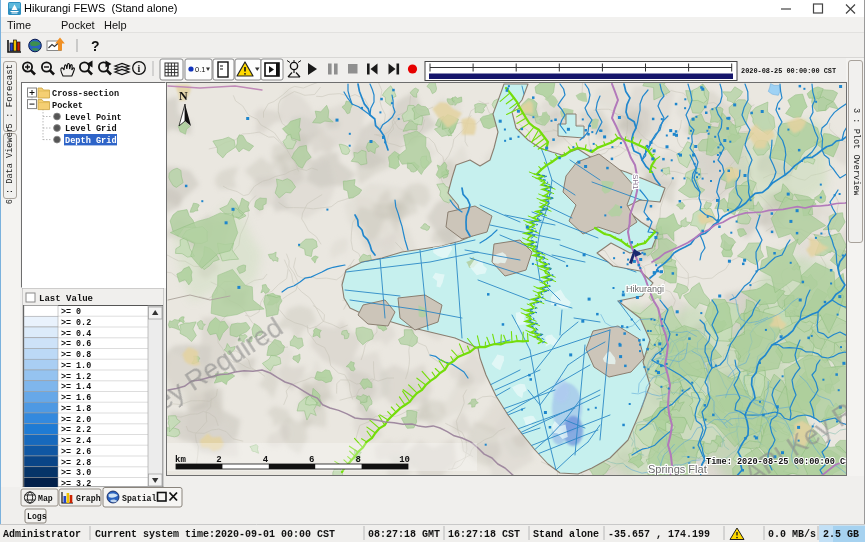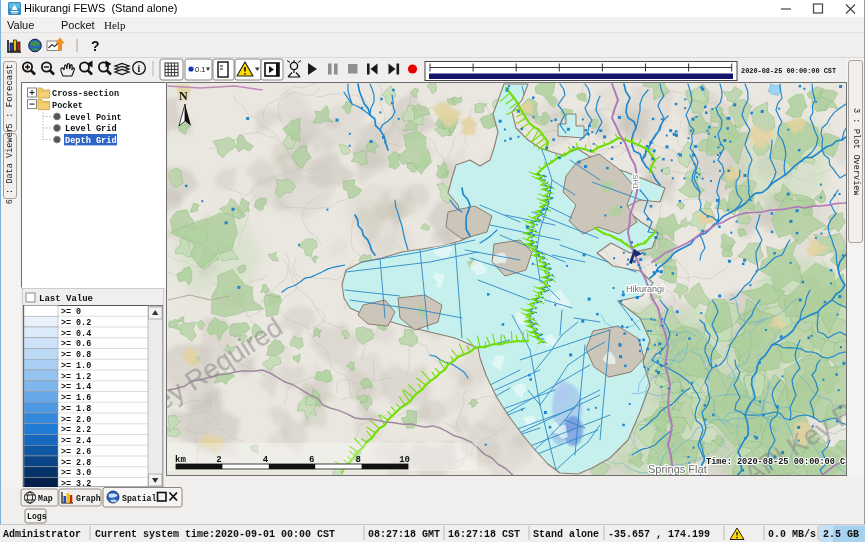--- a/index.html
+++ b/index.html
@@ -22,24 +22,24 @@
     <path d="M2.5,9.5 h8 M3.5,11 h6" stroke="#fff" stroke-width="1"></path>
   </svg>
 <div class="abs" style="left:24px;top:2px;font-size:11px;color:#000;text-align:center;">Hikurangi FEWS&nbsp;&nbsp;(Stand alone)</div>
 <svg class="abs" style="left:770px;top:0" width="95" height="18" viewBox="0 0 95 18">
     <path d="M11,9 h10" stroke="#444" stroke-width="1.2"></path>
     <rect x="43.5" y="4" width="9" height="9" fill="none" stroke="#444" stroke-width="1.2"></rect>
     <path d="M76,4.5 L85,13.5 M85,4.5 L76,13.5" stroke="#444" stroke-width="1.2"></path>
   </svg>
 
 <div class="abs" style="left:1px;top:17px;width:863px;height:16px;background:#f2f1ef;border-bottom:1px solid #e2e1df;"></div>
-<div class="abs" style="left:7px;top:19px;font-size:11px;color:#111;">Value</div>
+<div class="abs" style="left:7px;top:19px;font-size:11px;color:#111;">Time</div>
 <div class="abs" style="left:30px;top:32px;font-size:15px;color:#111;">Tools</div>
 <div class="abs" style="left:61px;top:19px;font-size:11px;color:#111;">Pocket</div>
-<div class="abs" style="left:104px;top:19px;font-size:11px;color:#111;font-family:Liberation Serif, serif;">Help</div>
+<div class="abs" style="left:104px;top:19px;font-size:11px;color:#111;">Help</div>
 
 <div class="abs" style="left:1px;top:33px;width:863px;height:25px;background:#f0efed;border-bottom:1px solid #d8d7d5;"></div>
 <svg class="abs" style="left:0;top:33px" width="200" height="25" viewBox="0 0 200 25">
     <g>
       <path d="M8,7 V19 H21" stroke="#111" stroke-width="1.6" fill="none"></path>
       <rect x="10" y="10" width="3" height="8" fill="#2244cc" stroke="#111" stroke-width="0.7"></rect>
       <rect x="13.5" y="7" width="3" height="11" fill="#eec200" stroke="#111" stroke-width="0.7"></rect>
       <rect x="17" y="9" width="3" height="9" fill="#cc2200" stroke="#111" stroke-width="0.7"></rect>
     </g>
     <g>

